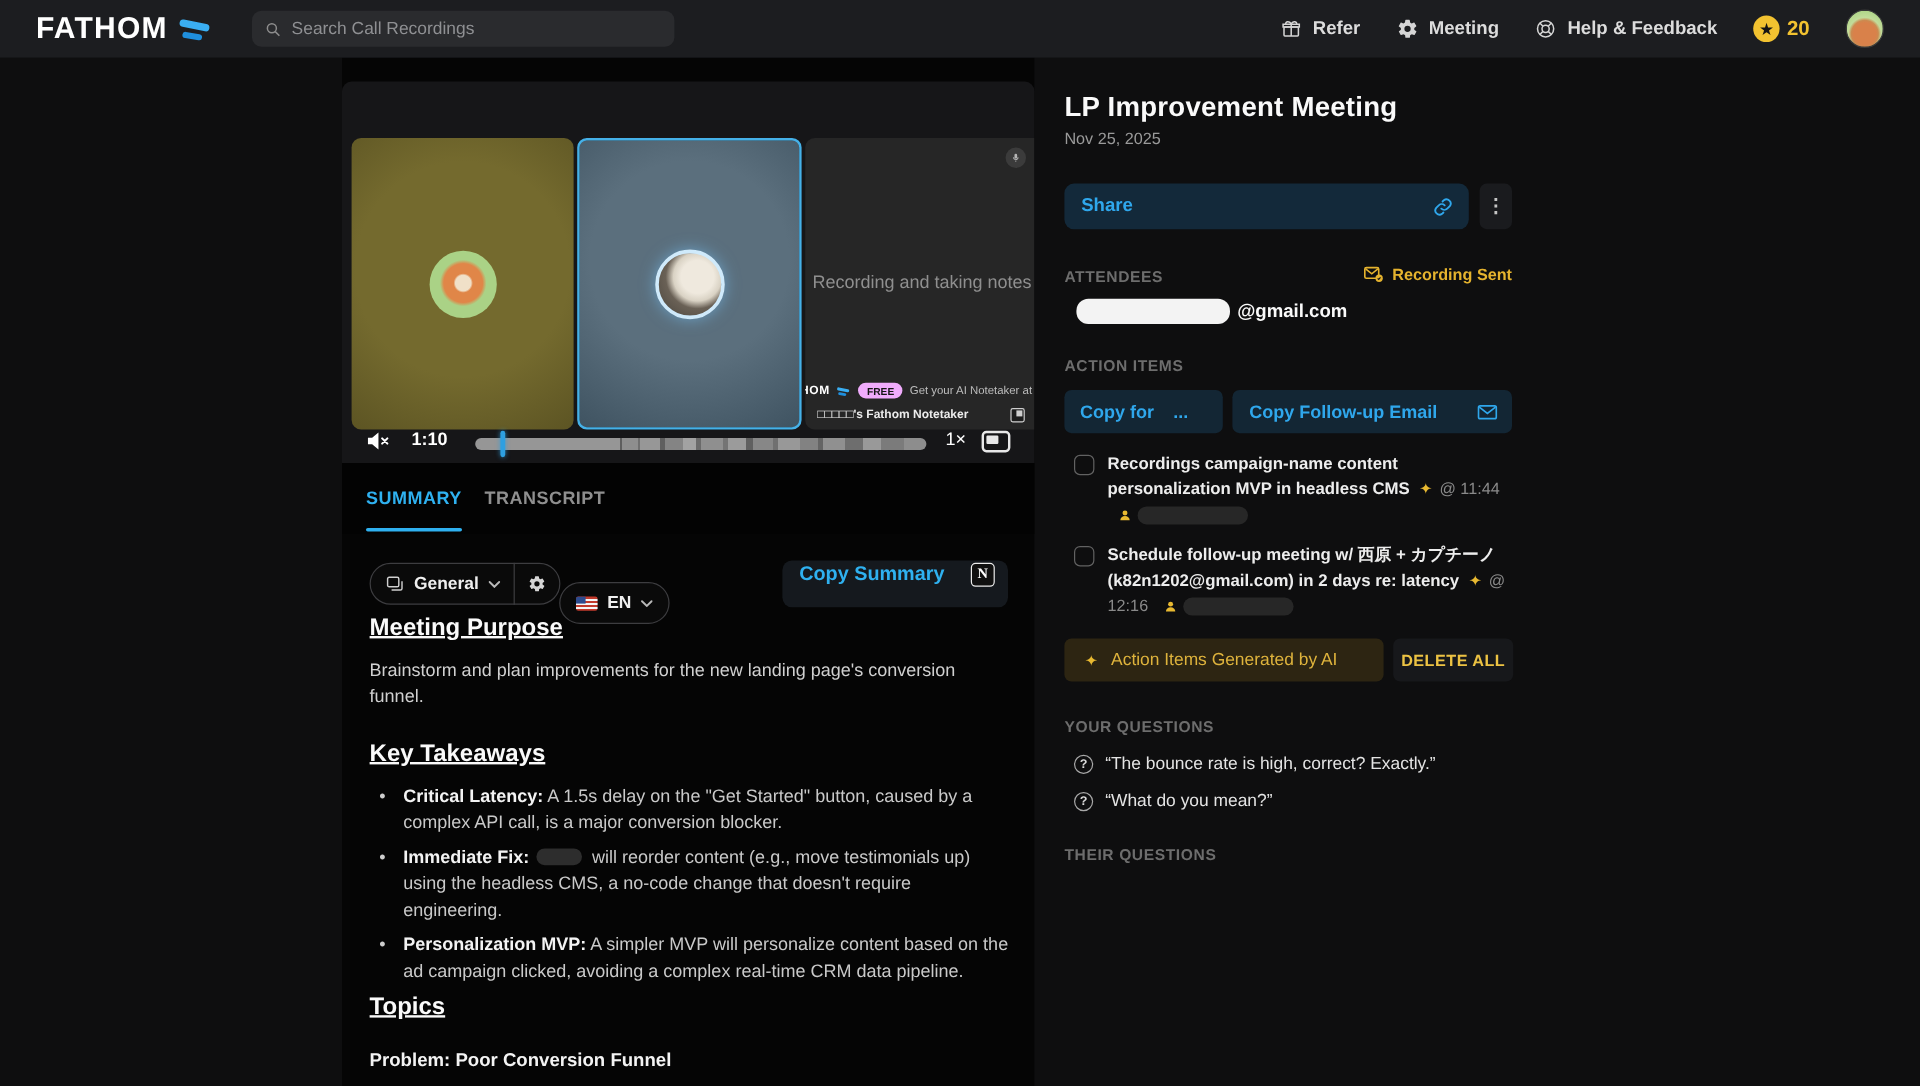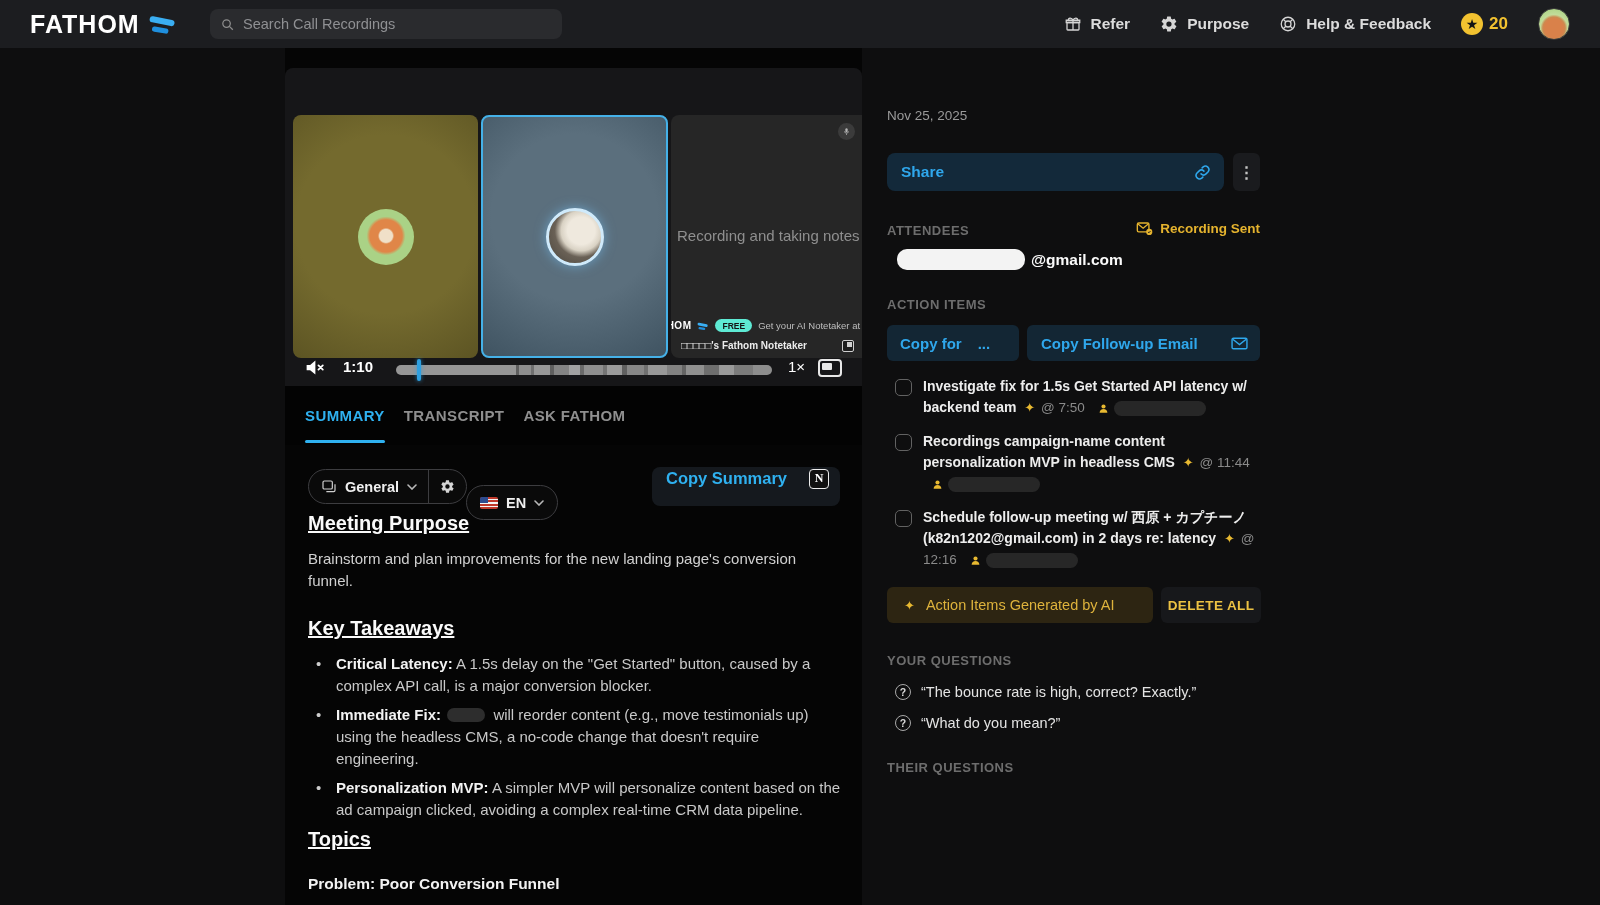--- a/index.html
+++ b/index.html
@@ -42,21 +42,21 @@
     border-radius:50%;
     background:radial-gradient(circle at 50% 48%, #f0e0c8 0 16%, #e08648 20% 40%, #aad286 48% 100%); }
   .avatar-2 { position:absolute; left:50%; top:50%; transform:translate(-50%,-50%); width:58px; height:58px;
     border-radius:50%; border:3px solid #cfeafb; box-shadow:0 0 12px rgba(120,200,255,.55);
     background:radial-gradient(circle at 62% 38%, #efe9de 0 30%, #d9d2c4 44%, #6a6156 58%, #49443c 100%); }
   .tile3-status { position:absolute; left:6px; top:112px; width:182px; color:#8f8f8f; font-size:15px; white-space:nowrap; }
   .tile3-mic { position:absolute; right:7px; top:8px; width:17px; height:17px; border-radius:50%;
     background:#3b3b3b; display:flex; align-items:center; justify-content:center; }
   .tile3-banner { position:absolute; left:-24px; bottom:26px; display:flex; align-items:center; gap:6px; white-space:nowrap; }
   .banner-brand { color:#fff; font-size:10px; font-weight:700; letter-spacing:.5px; }
-  .banner-free { background:#5eead4; color:#141414; font-size:8.5px; font-weight:700;
+  .banner-free { background:#f0abfc; color:#141414; font-size:8.5px; font-weight:700;
     padding:1.5px 7px; border-radius:8px; }
   .banner-text { color:#bdbdbd; font-size:9.5px; }
   .tile3-owner { position:absolute; left:10px; bottom:7px; color:#ececec; font-size:10px; font-weight:700; }
   .tile3-popout { position:absolute; right:8px; bottom:6px; width:12px; height:12px;
     border:1.4px solid #cfcfcf; border-radius:2px; background:#1d1d1d; }
   .tile3-popout::after { content:""; position:absolute; right:1px; top:1px; width:5px; height:5px; background:#cfcfcf; }
 
   .ctrl-mute { position:absolute; left:19px; top:289px; width:21px; height:21px; }
   .ctrl-time { position:absolute; left:58px; top:290px; color:#fff; font-size:15px; font-weight:700; }
   .ctrl-bar { position:absolute; left:111px; top:297px; width:376px; height:10px; border-radius:5px;
@@ -207,21 +207,21 @@
           </svg>
         </span>
         <span>Refer</span>
       </div>
       <div class="nav-item">
         <span>
           <svg width="18" height="18" viewBox="0 0 24 24" fill="#d5d5d5">
             <path d="M19.4 13c.04-.33.06-.66.06-1s-.02-.67-.06-1l2.1-1.65a.5.5 0 0 0 .12-.64l-2-3.46a.5.5 0 0 0-.6-.22l-2.49 1a7.3 7.3 0 0 0-1.73-1l-.38-2.65A.5.5 0 0 0 13.93 2h-4a.5.5 0 0 0-.5.42l-.37 2.65c-.63.26-1.2.6-1.74 1l-2.48-1a.5.5 0 0 0-.61.22l-2 3.46a.5.5 0 0 0 .12.64L4.56 11c-.04.33-.06.66-.06 1s.02.67.06 1l-2.1 1.65a.5.5 0 0 0-.12.64l2 3.46c.13.23.4.32.6.22l2.49-1c.54.4 1.11.74 1.74 1l.37 2.65c.04.24.25.42.5.42h4c.25 0 .46-.18.5-.42l.38-2.65a7.3 7.3 0 0 0 1.73-1l2.49 1c.23.1.48 0 .6-.22l2-3.46a.5.5 0 0 0-.12-.64L19.4 13zM11.93 15.5a3.5 3.5 0 1 1 0-7 3.5 3.5 0 0 1 0 7z"></path>
           </svg>
         </span>
-        <span>Purpose</span>
+        <span>Meeting</span>
       </div>
       <div class="nav-item">
         <span>
           <svg width="18" height="18" viewBox="0 0 24 24" fill="none" stroke="#d5d5d5" stroke-width="1.7">
             <circle cx="12" cy="12" r="9"></circle>
               <circle cx="12" cy="12" r="4"></circle>
             <path d="M5.6 5.6l3.5 3.5M18.4 5.6l-3.5 3.5M18.4 18.4l-3.5-3.5M5.6 18.4l3.5-3.5"></path>
           </svg>
         </span>
         <span>Help &amp; Feedback</span>
@@ -277,23 +277,20 @@
       <div class="ctrl-speed">1×</div>
       <div class="ctrl-pip"></div>
     </div>
 
     <div class="tabbar" id="tabs-container">
         <div class="tab active">
     <span class="tab-label">SUMMARY</span>
   </div>
         <div class="tab">
     <span class="tab-label">TRANSCRIPT</span>
-  </div>
-        <div class="tab">
-    <span class="tab-label">ASK FATHOM</span>
   </div>
       </div>
 
     <div class="pill pill-general">
       <span class="seg">
         <span>
           <svg width="16" height="16" viewBox="0 0 24 24" fill="none" stroke="#cfcfcf" stroke-width="1.8">
             <rect x="3" y="3" width="14" height="12" rx="2"></rect>
               <path d="M8 19h11a2 2 0 0 0 2-2V8"></path>
           </svg>
@@ -344,20 +341,21 @@
     
     <span class="tk-text"> A simpler MVP will personalize content based on the ad campaign clicked, avoiding a complex real-time CRM data pipeline.</span>
   </li>
         </ul>
       <h2 class="sec-gap">Topics</h2>
       <div class="topic-h">Problem: Poor Conversion Funnel</div>
 
     </div>
   </div>
 
+  <div class="sb-title">LP Improvement Meeting</div>
   <div class="sb-date">Nov 25, 2025</div>
 
   <div class="share-btn">
     <span class="share-label">Share</span>
     <span>
       <svg width="17" height="17" viewBox="0 0 24 24" fill="none" stroke="#2fa7ec" stroke-width="2.2" stroke-linecap="round">
         <path d="M10 14a5 5 0 0 0 7 0l3-3a5 5 0 0 0-7-7l-1.5 1.5"></path>
         <path d="M14 10a5 5 0 0 0-7 0l-3 3a5 5 0 0 0 7 7l1.5-1.5"></path>
       </svg>
     </span>
@@ -387,35 +385,20 @@
   <div class="blue-btn btn-copy-follow">
     <span>Copy Follow-up Email</span>
     <svg width="17" height="13" viewBox="0 0 24 18" fill="none" stroke="#2fa7ec" stroke-width="2">
       <rect x="1.5" y="1.5" width="21" height="15" rx="2"></rect>
       <path d="M2.5 3l9.5 7.5L21.5 3"></path>
     </svg>
   </div>
 
   <div class="sb-flow">
     <div id="action-items-list">
-        <div class="ai-item">
-    <span class="checkbox"></span>
-    <div class="ai-content">
-      <span class="ai-text">Investigate fix for 1.5s Get Started API latency w/ backend team</span>
-      <span class="sparkle">✦</span>
-      <span class="ai-time">@ 7:50</span>
-      <span class="assignee">
-        <svg width="11" height="11" viewBox="0 0 24 24" fill="#e8b931">
-          <circle cx="12" cy="7.5" r="4.5"></circle>
-                <path d="M3.5 21c0-4.7 3.8-8 8.5-8s8.5 3.3 8.5 8z"></path>
-        </svg>
-        <span class="ai-pill"></span>
-      </span>
-    </div>
-  </div>
         <div class="ai-item">
     <span class="checkbox"></span>
     <div class="ai-content">
       <span class="ai-text">Recordings campaign-name content personalization MVP in headless CMS</span>
       <span class="sparkle">✦</span>
       <span class="ai-time">@ 11:44</span>
       <span class="assignee">
         <svg width="11" height="11" viewBox="0 0 24 24" fill="#e8b931">
           <circle cx="12" cy="7.5" r="4.5"></circle>
                 <path d="M3.5 21c0-4.7 3.8-8 8.5-8s8.5 3.3 8.5 8z"></path>

